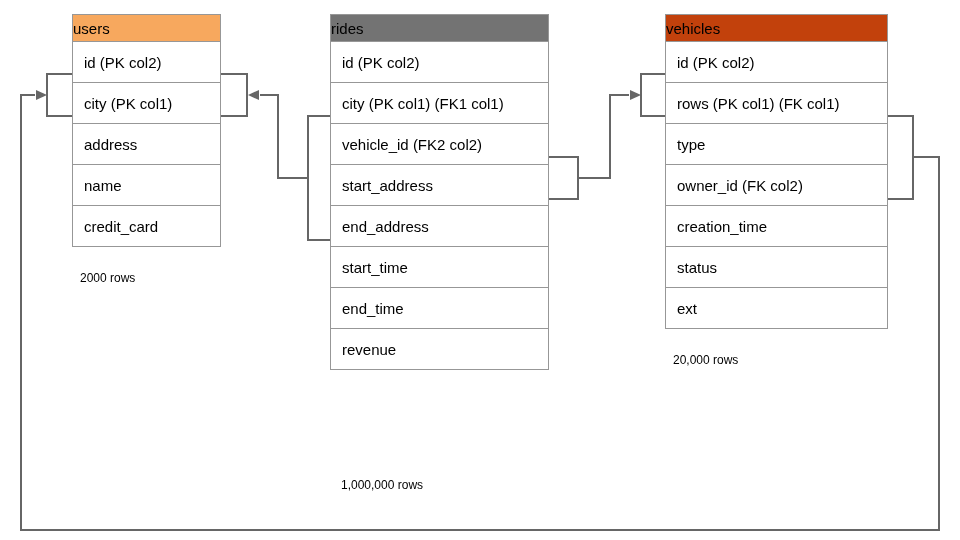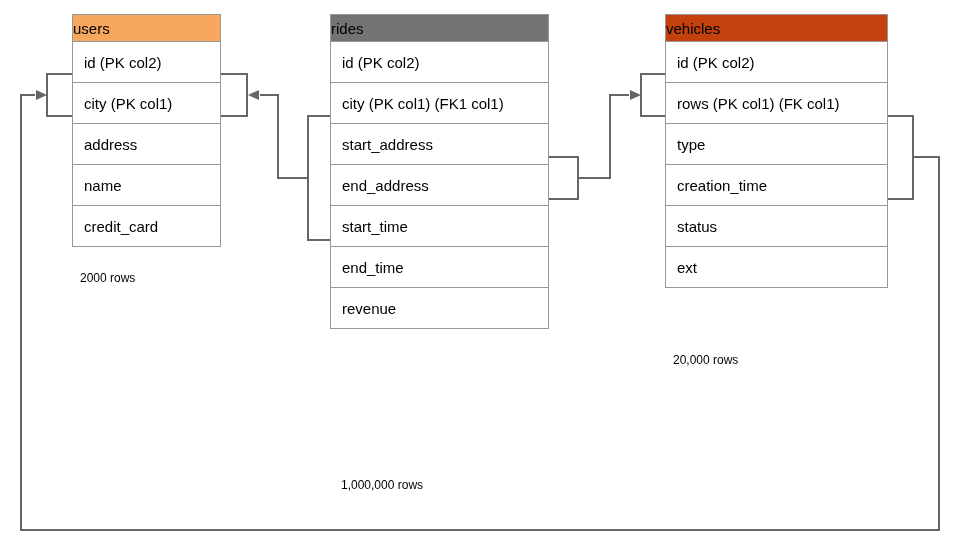--- a/index.html
+++ b/index.html
@@ -65,32 +65,34 @@
     <div class="row">address</div>
     <div class="row">name</div>
     <div class="row">credit_card</div>
   </div>
   <div class="rowcount" id="users-rowcount">2000 rows</div>
 
   <div class="db-table" id="rides-table">
     <div class="thead rides-head">rides</div>
     <div class="row">id (PK col2)</div>
     <div class="row">city (PK col1) (FK1 col1)</div>
+    <div class="row">vehicle_id (FK2 col2)</div>
     <div class="row">start_address</div>
     <div class="row">end_address</div>
     <div class="row">start_time</div>
     <div class="row">end_time</div>
     <div class="row">revenue</div>
   </div>
   <div class="rowcount" id="rides-rowcount">1,000,000 rows</div>
 
   <div class="db-table" id="vehicles-table">
     <div class="thead vehicles-head">vehicles</div>
     <div class="row">id (PK col2)</div>
     <div class="row">rows (PK col1) (FK col1)</div>
     <div class="row">type</div>
+    <div class="row">owner_id (FK col2)</div>
     <div class="row">creation_time</div>
     <div class="row">status</div>
     <div class="row">ext</div>
   </div>
   <div class="rowcount" id="vehicles-rowcount">20,000 rows</div>
 
 </div>
 
 </body></html>

